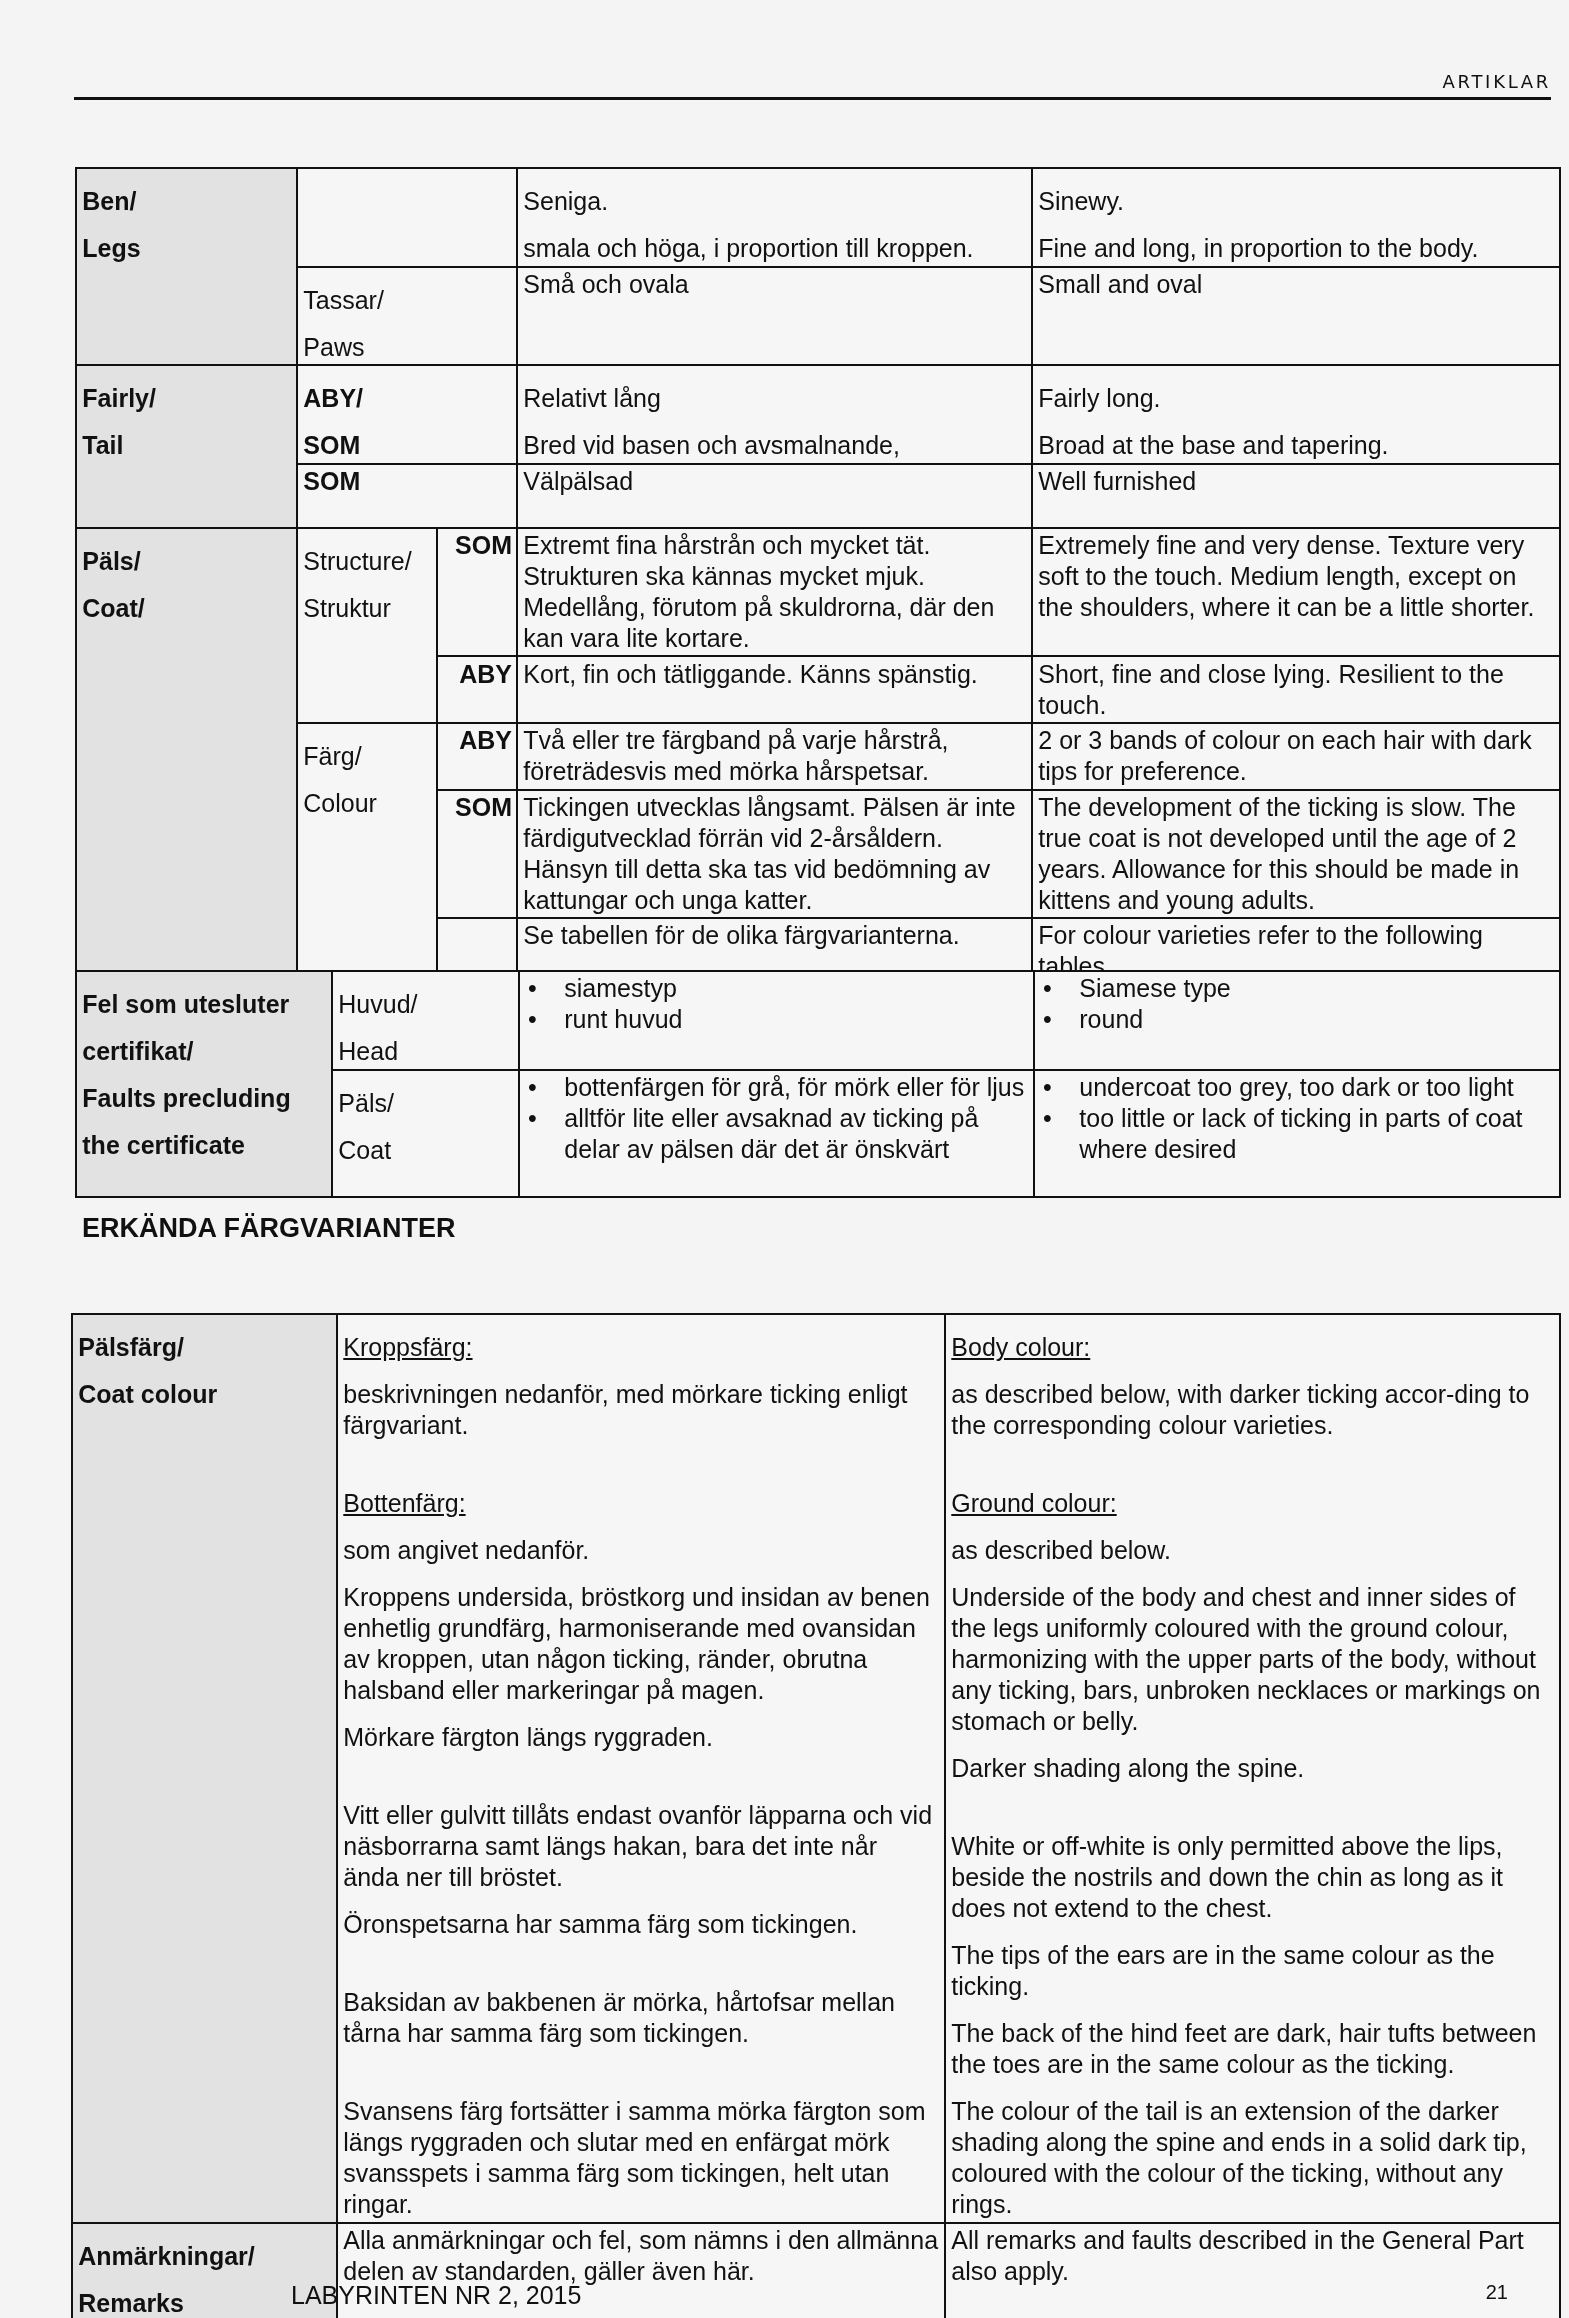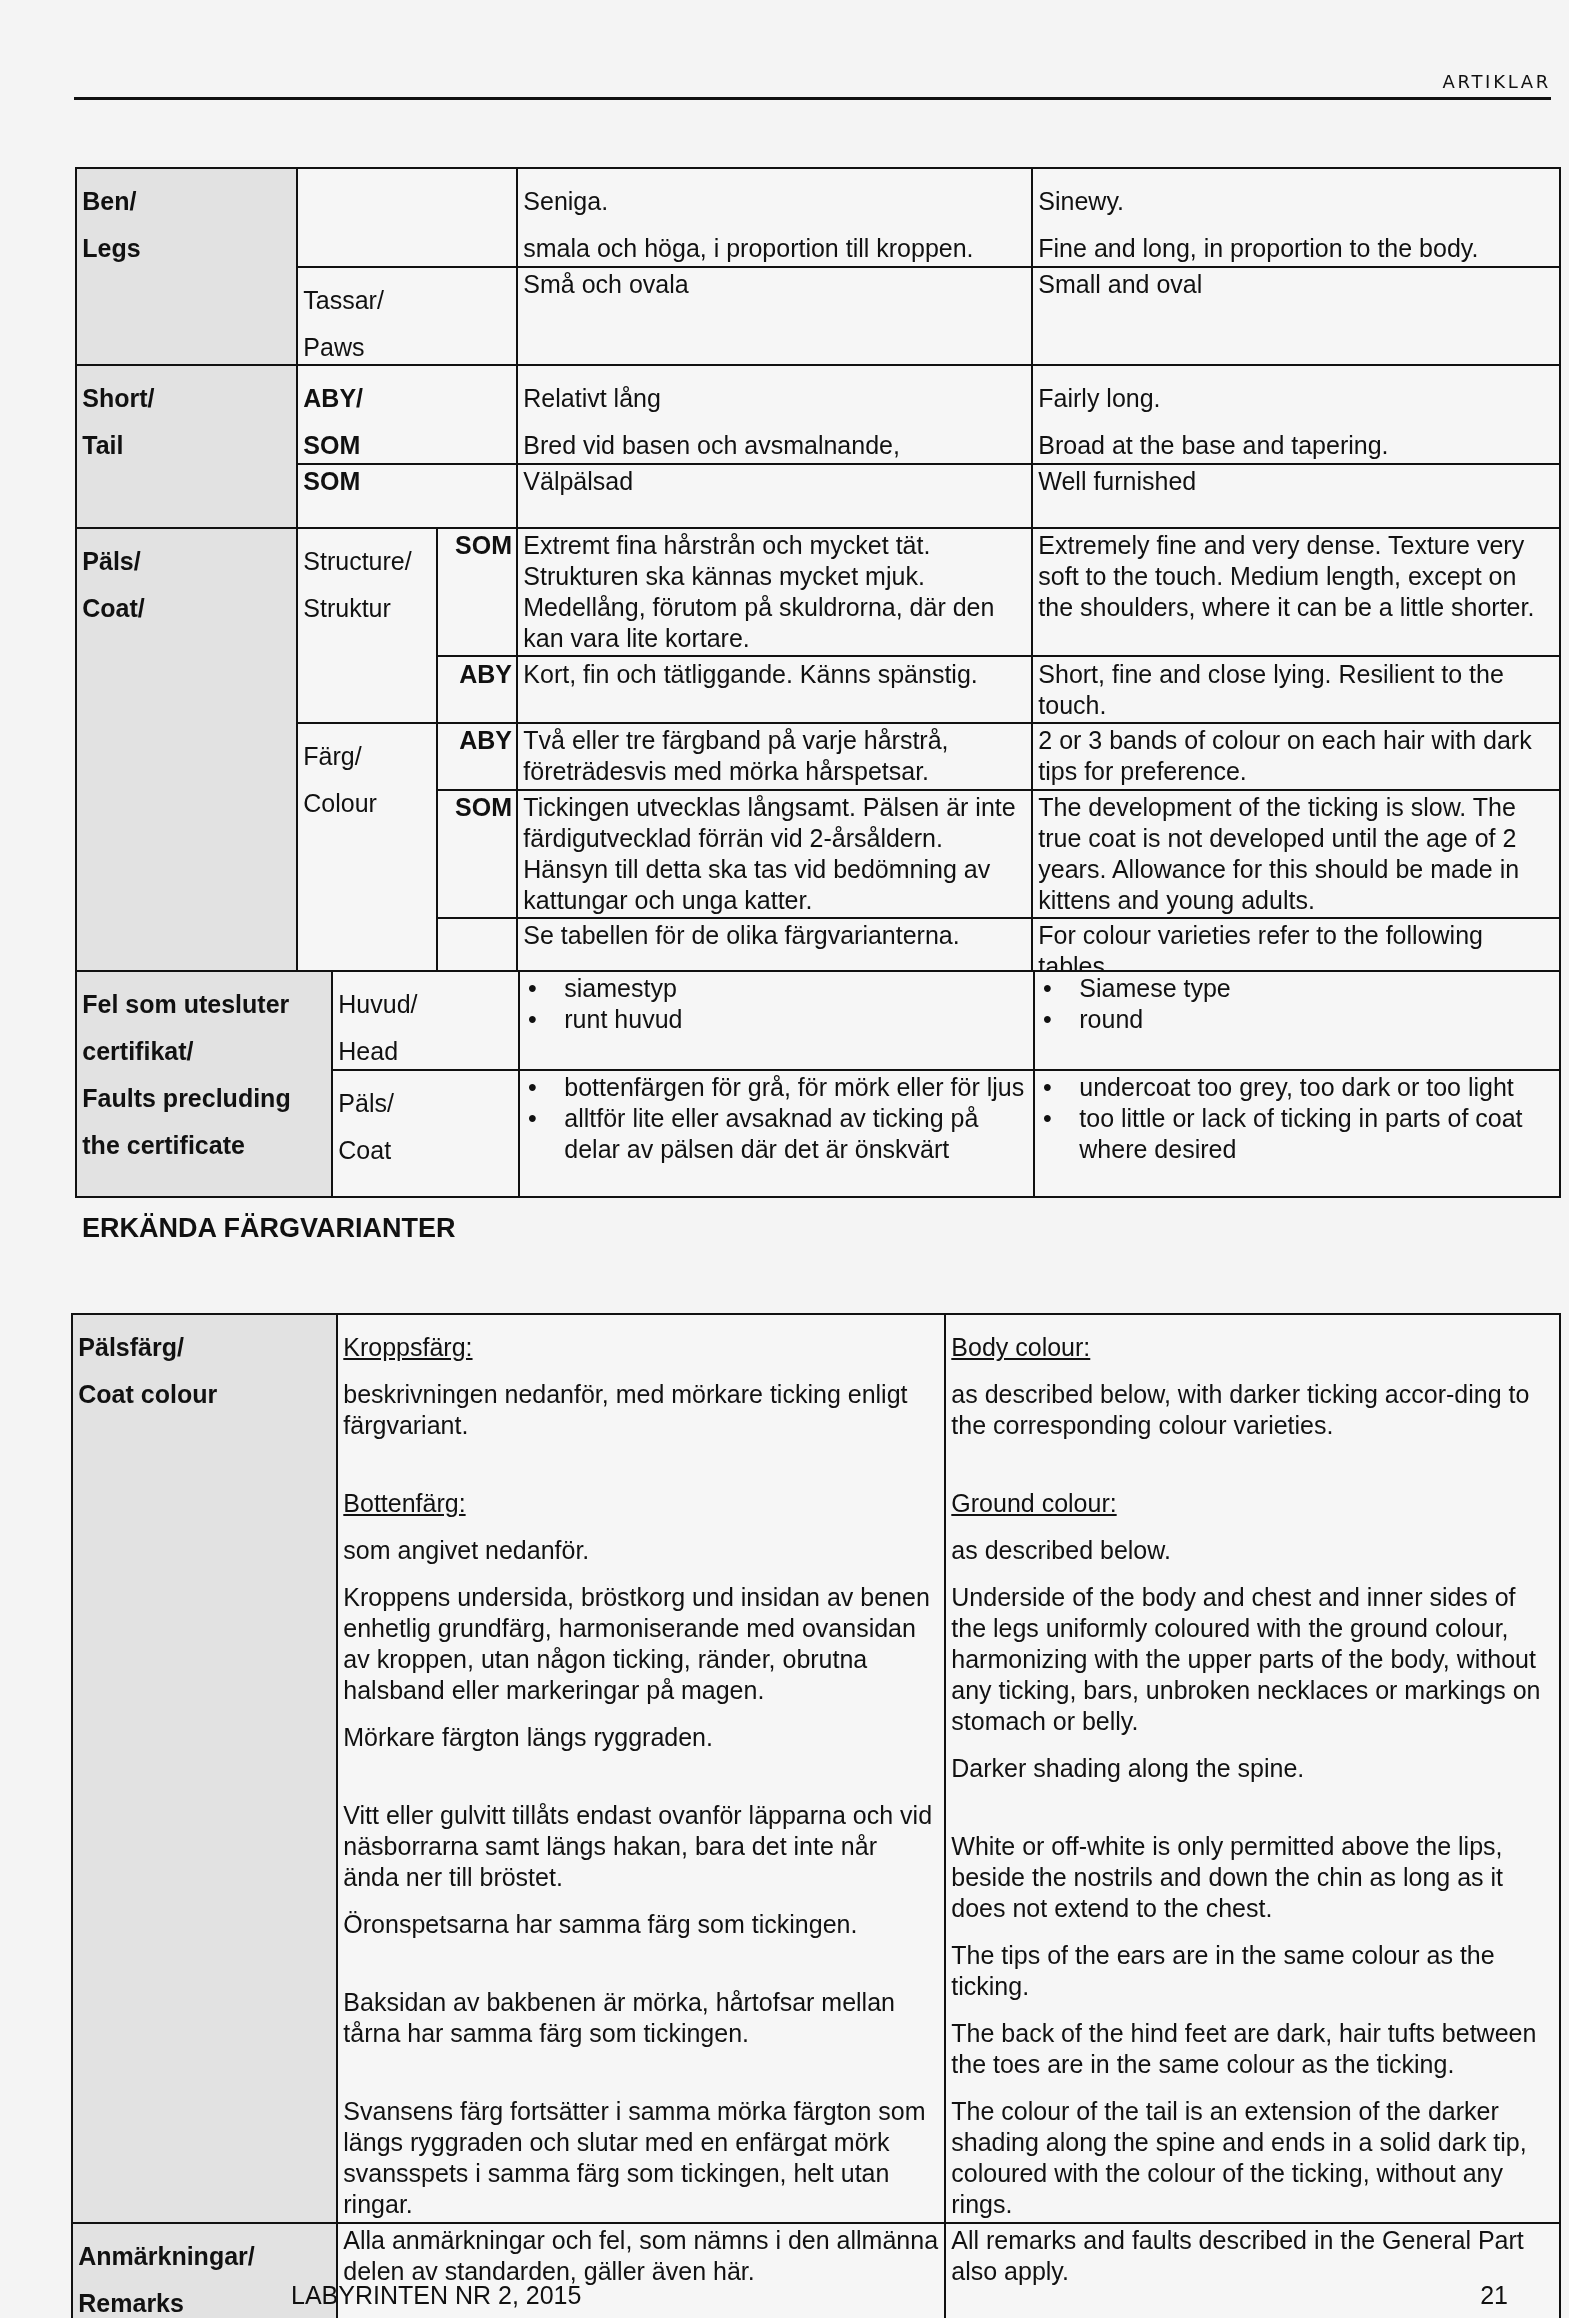--- a/index.html
+++ b/index.html
@@ -39,21 +39,21 @@
   ul.bul { margin: 0; padding: 0; list-style: none; }
   ul.bul li { position: relative; padding-left: 39px; }
   ul.bul li::before { content: "\2022"; position: absolute; left: 2.7px; top: 0; }
   .u { text-decoration: underline; }
   .gap { height: 31px; }
   .headings {
     position: absolute; left: 82px; top: 1208px;
     font-size: 27px; font-weight: bold; line-height: 40px;
   }
   .footer-left { position: absolute; left: 291px; top: 2281px; font-size: 25px; }
-  .footer-right { position: absolute; right: 61px; top: 2281px; font-size: 25px; }
+  .footer-right { position: absolute; right: 61px; top: 2281px; font-size: 20px; }
 </style>
 </head>
 <body>
 
 <div class="section-header">
   <span class="label">ARTIKLAR</span>
 </div>
 
 <table class="std" style="left:75px; top:167px; width:1484px;">
   <colgroup>
@@ -82,21 +82,21 @@
   <tr style="height:64px">
     <td colspan="2">
           <span class="line">Tassar/</span>
           <span class="line">Paws</span>
         </td>
     <td>Små och ovala</td>
     <td>Small and oval</td>
   </tr>
   <tr style="height:64px">
     <td class="shade" rowspan="2">
-          <span class="line">Short/</span>
+          <span class="line">Fairly/</span>
           <span class="line">Tail</span>
         </td>
     <td colspan="2" class="bold">
           <span class="line">ABY/</span>
           <span class="line">SOM</span>
         </td>
     <td>
           <span class="line">Relativt lång</span>
           <span class="line">Bred vid basen och avsmalnande,</span>
         </td>

